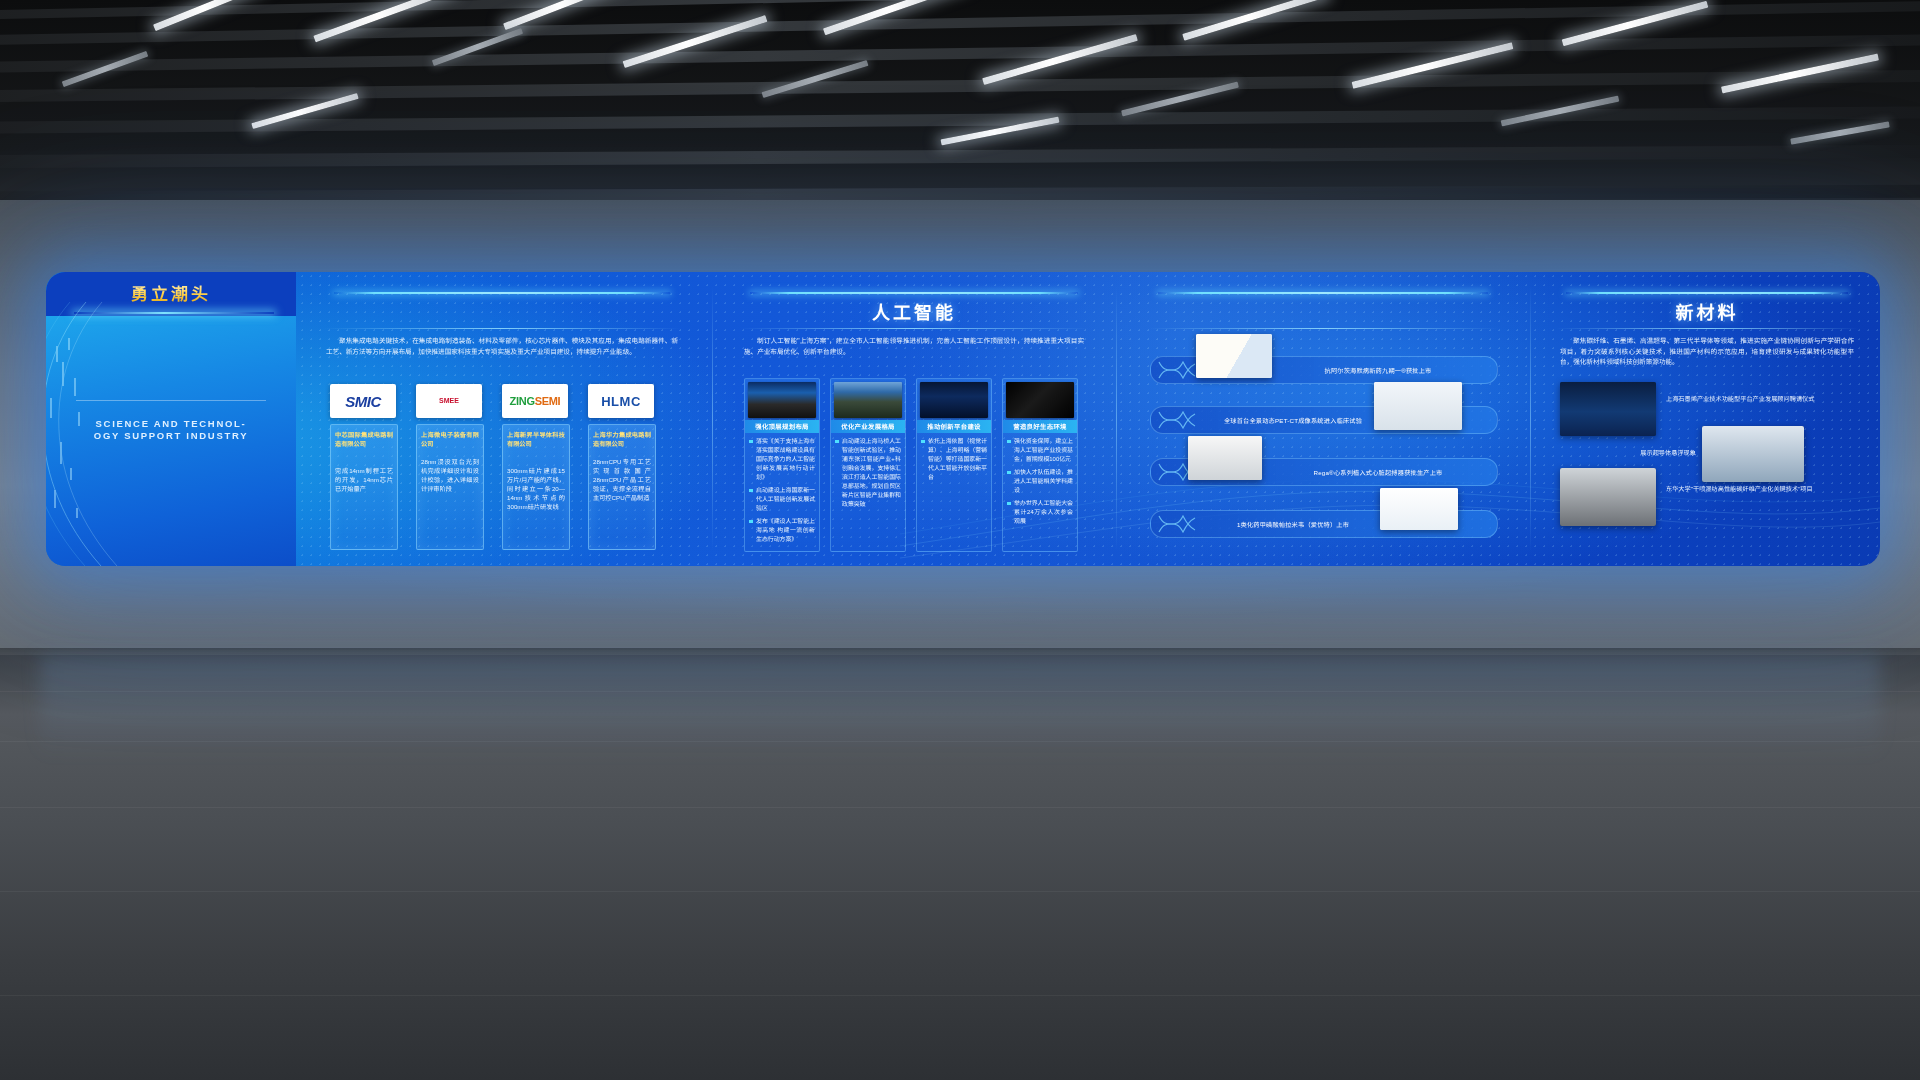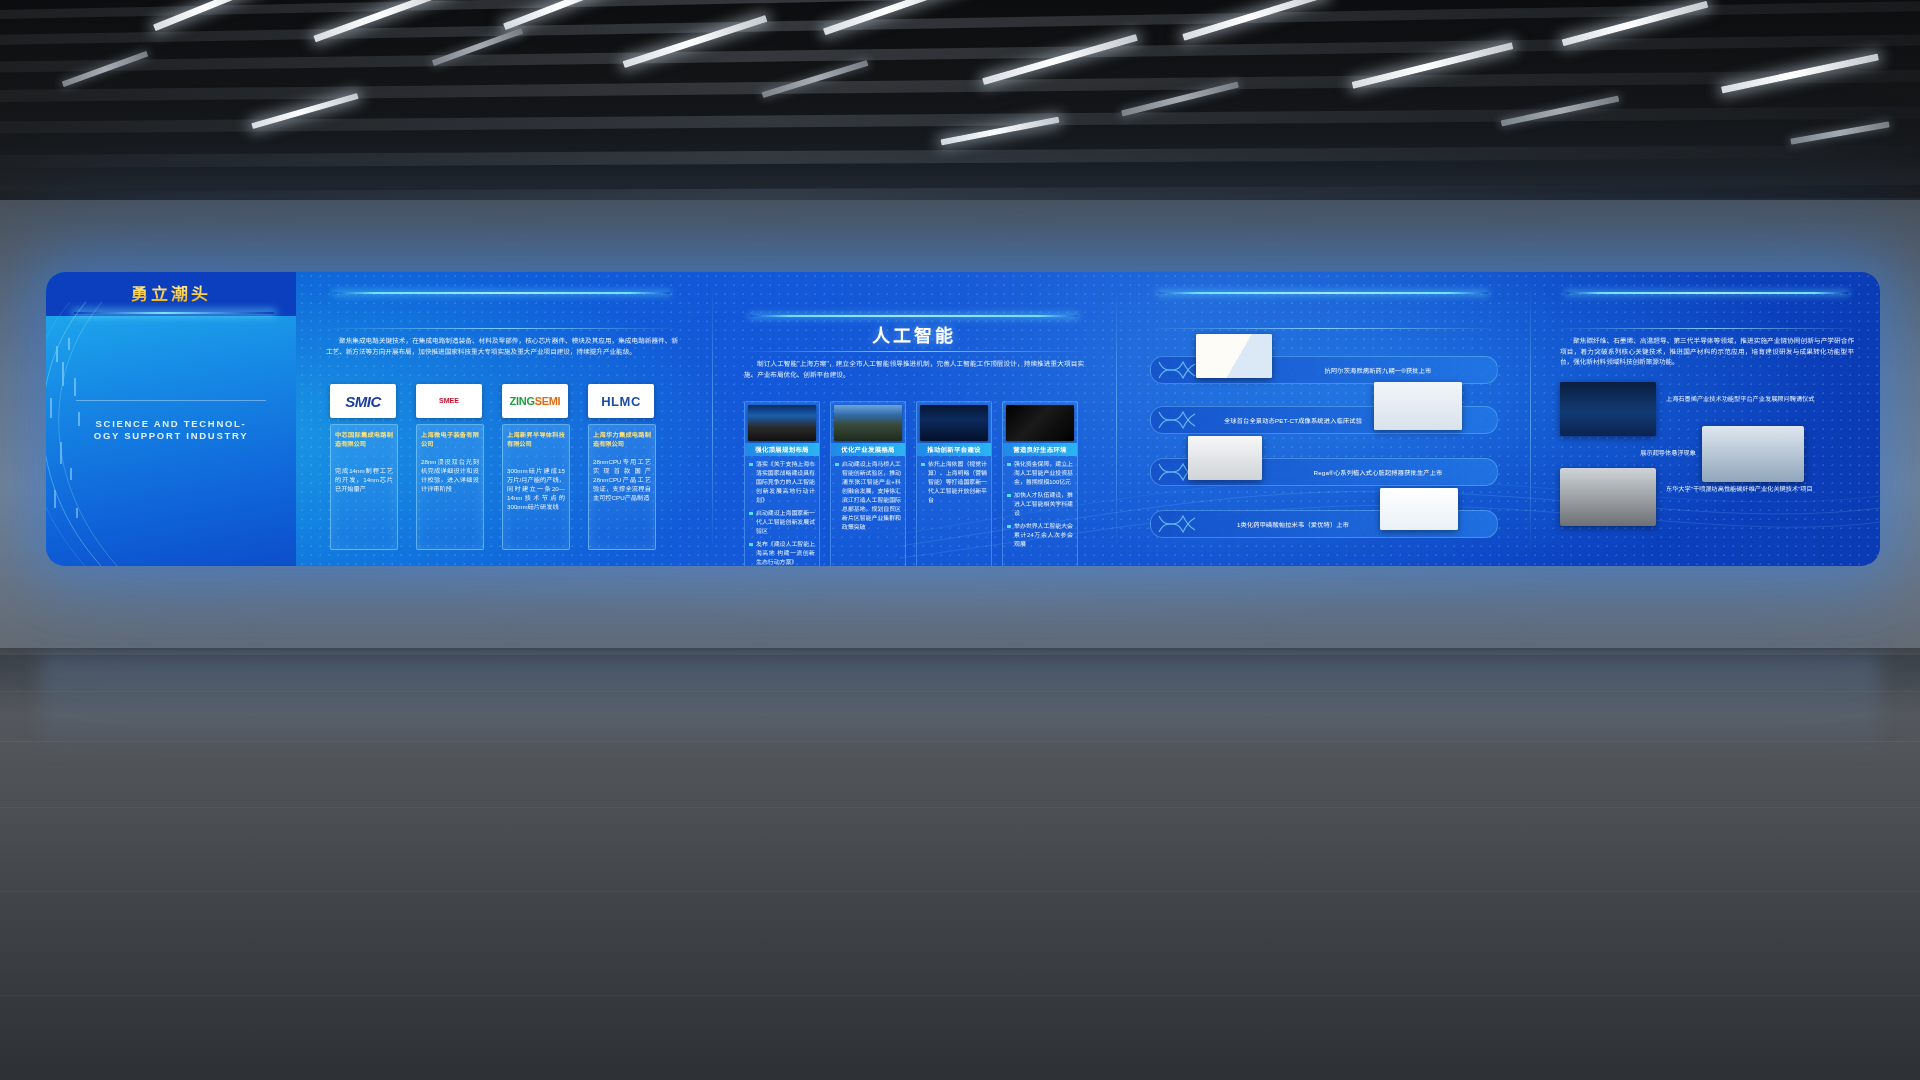--- a/index.html
+++ b/index.html
@@ -240,21 +240,21 @@
         <div class="ic-card-b" style="top:41px;">300mm硅片建成15万片/月产能的产线，同时建立一条20—14nm技术节点的300mm硅片研发线</div>
       </div>
       <div class="ic-card" style="left:284px;top:152px;width:66px;height:124px;">
         <div class="ic-card-h">上海华力集成电路制造有限公司</div>
         <div class="ic-card-b" style="top:32px;">28nmCPU专用工艺实现首款国产28nmCPU产品工艺验证，支撑全流程自主可控CPU产品制造</div>
       </div>
     </div>
 
     <div class="divider" style="left:666px;"></div>
 
-    <div class="section" style="left:678px;width:380px;margin-top:23px;">
+    <div class="section" style="left:678px;width:380px;">
       <div class="sec-rule" style="left:26px;width:328px;"></div>
       <div class="sec-title">人工智能</div>
       <div class="sec-underline" style="left:16px;width:348px;"></div>
       <div class="sec-desc" style="left:20px;top:64px;width:340px;">制订人工智能"上海方案"，建立全市人工智能领导推进机制，完善人工智能工作顶层设计，持续推进重大项目实施、产业布局优化、创新平台建设。</div>
 
       <div class="ai-card" style="left:20px;">
         <div class="ai-thumb">
             <div class="thumb-stage"></div>
           </div>
         <div class="ai-head">强化顶层规划布局</div>
@@ -346,20 +346,21 @@
       </div>
       <div class="bio-img" style="left:252px;top:216px;width:78px;height:42px;">
         <div style="width:100%;height:100%;background:linear-gradient(180deg,#ffffff,#e9f0f6);"></div>
       </div>
     </div>
 
     <div class="divider" style="left:1484px;"></div>
 
     <div class="section" style="left:1496px;width:330px;">
       <div class="sec-rule" style="left:24px;width:282px;"></div>
+      <div class="sec-title">新材料</div>
       <div class="sec-underline" style="left:14px;width:302px;"></div>
       <div class="sec-desc" style="left:18px;top:64px;width:294px;">聚焦碳纤维、石墨烯、高温超导、第三代半导体等领域，推进实施产业链协同创新与产学研合作项目，着力突破系列核心关键技术，推进国产材料的示范应用，培育建设研发与成果转化功能型平台，强化新材料领域科技创新策源功能。</div>
 
       <div class="nm-img" style="left:18px;top:110px;width:96px;height:54px;">
           <div class="thumb-dark"></div>
         </div>
       <div class="nm-cap" style="left:124px;top:122px;width:190px;">上海石墨烯产业技术功能型平台产业发展顾问聘请仪式</div>
 
       <div class="nm-img" style="left:160px;top:154px;width:102px;height:56px;">
         <div style="width:100%;height:100%;background:linear-gradient(180deg,#dfe7ef,#8fa6bb);"></div>

